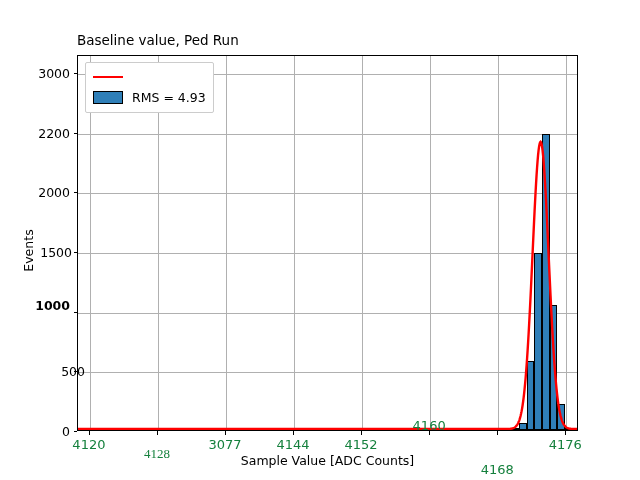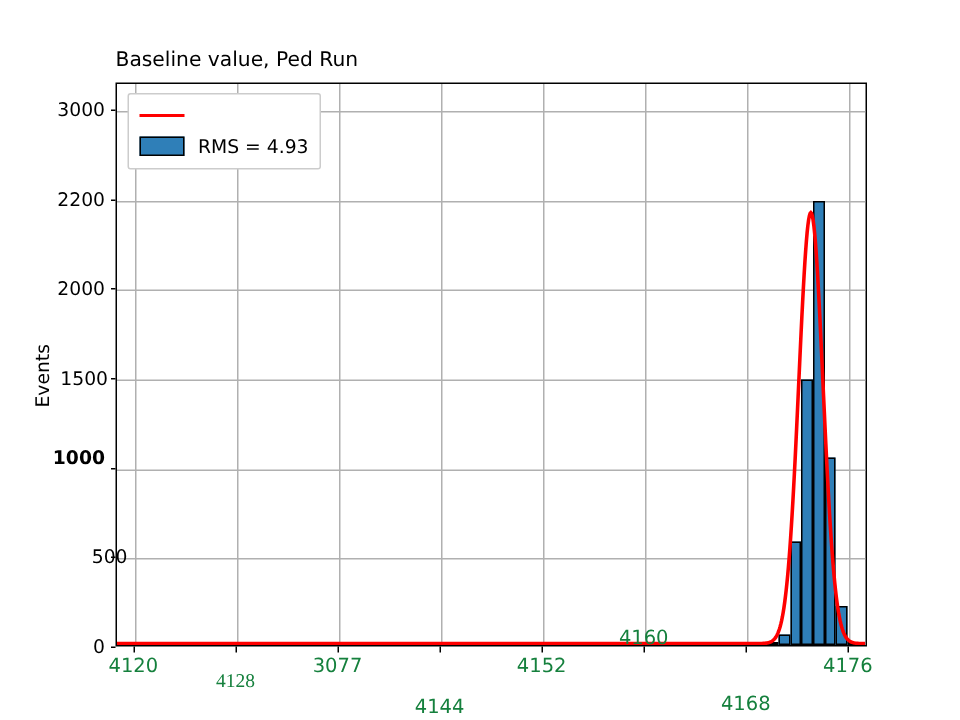--- a/index.html
+++ b/index.html
@@ -193,21 +193,21 @@
   </div>
 
   <div id="ticks-layer">
       <div class="tick-mark-x" style="left: 88.9083px; top: 431px;"></div>
       <div class="tick-label-x" style="left: 88.9083px; top: 437px;">4120</div>
       <div class="tick-mark-x" style="left: 156.956px; top: 431px;"></div>
       <div class="tick-label-x" style="left: 156.956px; top: 446px; font-family: Liberation Serif, serif;">4128</div>
       <div class="tick-mark-x" style="left: 225.003px; top: 431px;"></div>
       <div class="tick-label-x" style="left: 225.003px; top: 437px;">3077</div>
       <div class="tick-mark-x" style="left: 293.051px; top: 431px;"></div>
-      <div class="tick-label-x" style="left: 293.051px; top: 437px; margin-top: 27px;">4144</div>
+      <div class="tick-label-x" style="left: 293.051px; top: 437px;">4144</div>
       <div class="tick-mark-x" style="left: 361.098px; top: 431px;"></div>
       <div class="tick-label-x" style="left: 361.098px; top: 437px;">4152</div>
       <div class="tick-mark-x" style="left: 429.146px; top: 431px;"></div>
       <div class="tick-label-x" style="left: 429.146px; top: 418px;">4160</div>
       <div class="tick-mark-x" style="left: 497.194px; top: 431px;"></div>
       <div class="tick-label-x" style="left: 497.194px; top: 462px;">4168</div>
       <div class="tick-mark-x" style="left: 565.241px; top: 431px;"></div>
       <div class="tick-label-x" style="left: 565.241px; top: 437px;">4176</div>
       <div class="tick-mark-y" style="top: 431px; left: 73.5px;"></div>
       <div class="tick-label-y" style="top: 431px; left: 15px; width: 55px;">0</div>
@@ -218,20 +218,21 @@
       <div class="tick-mark-y" style="top: 251.952px; left: 73.5px;"></div>
       <div class="tick-label-y" style="top: 251.952px; left: 17px; width: 55px;">1500</div>
       <div class="tick-mark-y" style="top: 192.27px; left: 73.5px;"></div>
       <div class="tick-label-y" style="top: 192.27px; left: 15px; width: 55px;">2000</div>
       <div class="tick-mark-y" style="top: 132.587px; left: 73.5px;"></div>
       <div class="tick-label-y" style="top: 132.587px; left: 15px; width: 55px;">2200</div>
       <div class="tick-mark-y" style="top: 72.9048px; left: 73.5px;"></div>
       <div class="tick-label-y" style="top: 72.9048px; left: 15px; width: 55px;">3000</div>
     </div>
 
+  <div id="xlabel">Sample Value [ADC Counts]</div>
   <div id="ylabel">Events</div>
 
   <div id="legend">
     <div class="legend-row">
       <span class="legend-swatch-line"></span>
     </div>
     <div class="legend-row">
       <span class="legend-swatch-patch"></span>
       <span class="legend-text">RMS = 4.93</span>
     </div>

